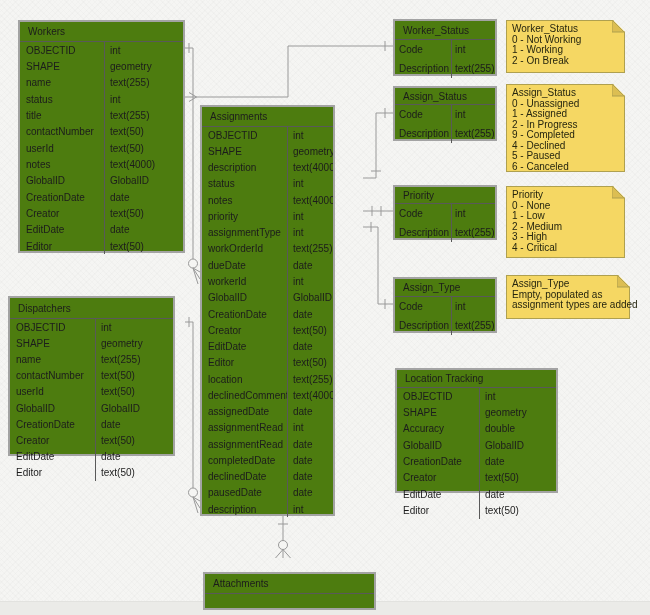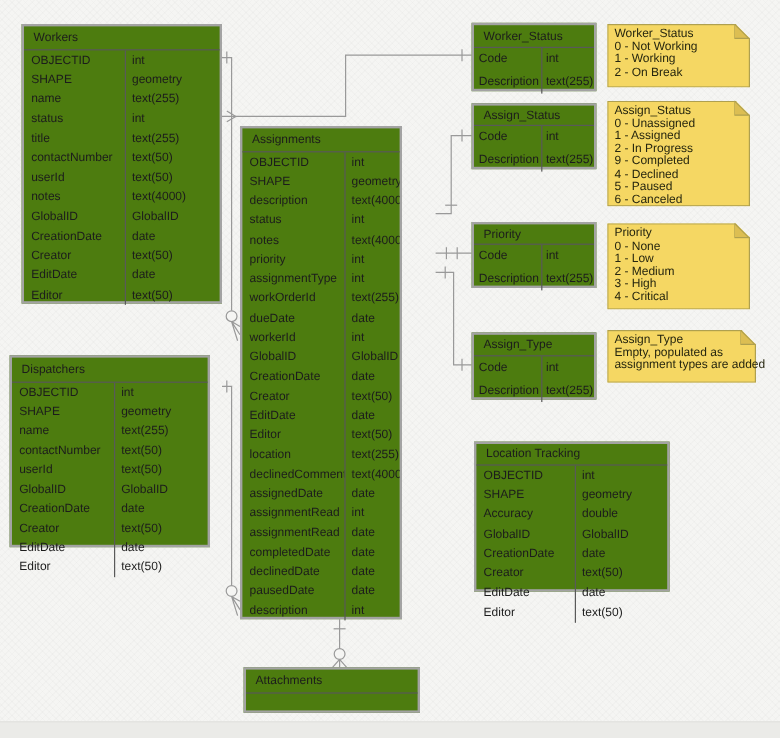--- a/index.html
+++ b/index.html
@@ -39,21 +39,21 @@
   .compact .fname, .compact .ftype { padding-left:4px; }
 
   #t-workers      { left:18px;  top:20px;  width:167px; height:233px; --split:84px; --rowh:16.35px; --headh:20px; }
   #t-dispatchers  { left:8px;  top:296px; width:167px; height:160px; --split:85px; --rowh:16.2px;  --headh:21px; }
   #t-assignments  { left:200px; top:105px; width:135px; height:411px; --split:85px; --rowh:16.28px; --headh:20px; }
   #t-worker-status{ left:393px; top:19px;  width:104px; height:57px;  --split:56px; --rowh:19px;    --headh:19px; }
   #t-assign-status{ left:393px; top:86px;  width:104px; height:55px;  --split:56px; --rowh:19px;    --headh:17px; }
   #t-priority     { left:393px; top:185px; width:104px; height:55px;  --split:56px; --rowh:19px;    --headh:17px; }
   #t-assign-type  { left:393px; top:277px; width:104px; height:56px;  --split:56px; --rowh:19px;    --headh:18px; }
   #t-location     { left:395px; top:368px; width:163px; height:125px; --split:82px; --rowh:16.35px; --headh:18px; }
-  #t-attachments  { left:203px; top:556px; width:147px; height:38px;  --split:84px; --rowh:18px;    --headh:20px; }
+  #t-attachments  { left:203px; top:572px; width:173px; height:38px;  --split:84px; --rowh:18px;    --headh:20px; }
   #t-attachments .tbody::before { display:none; }
 
   .note { position:absolute; z-index:2; font-size:10px; line-height:10.5px; color:#26260f; }
   .note-body {
     position:absolute; inset:0; background:#F5D763; border:1px solid #AFA04F;
     box-sizing:border-box;
     clip-path:polygon(0 0, calc(100% - 12px) 0, 100% 12px, 100% 100%, 0 100%);
   }
   .note-fold { position:absolute; top:0; right:0; }
   .note-content { position:relative; padding:4px 6px 3px 6px; }

